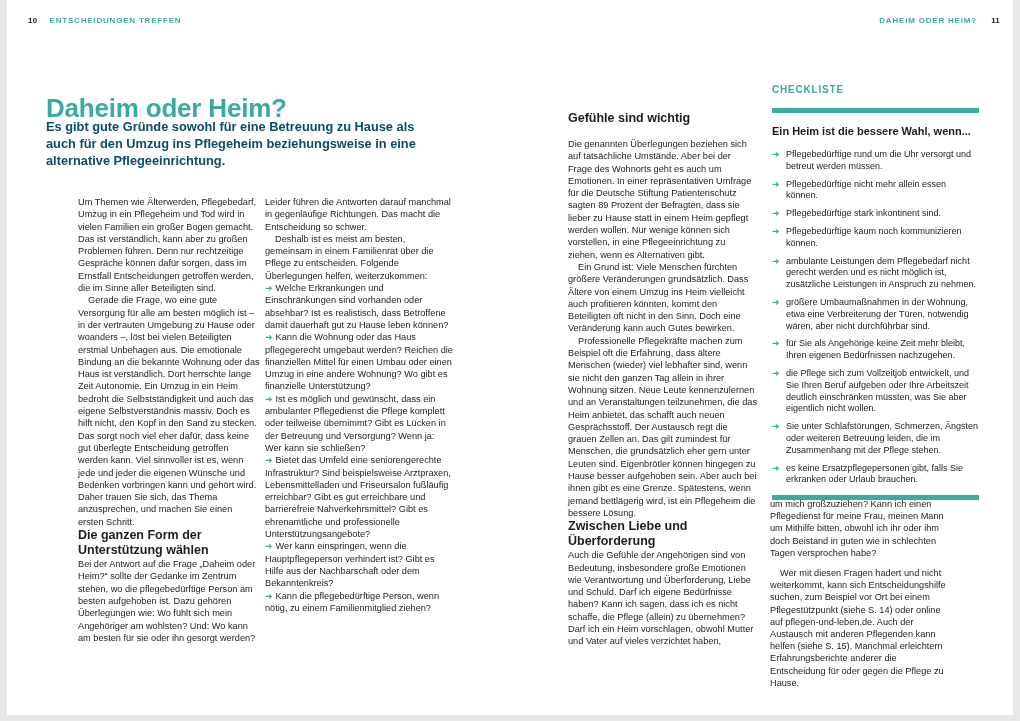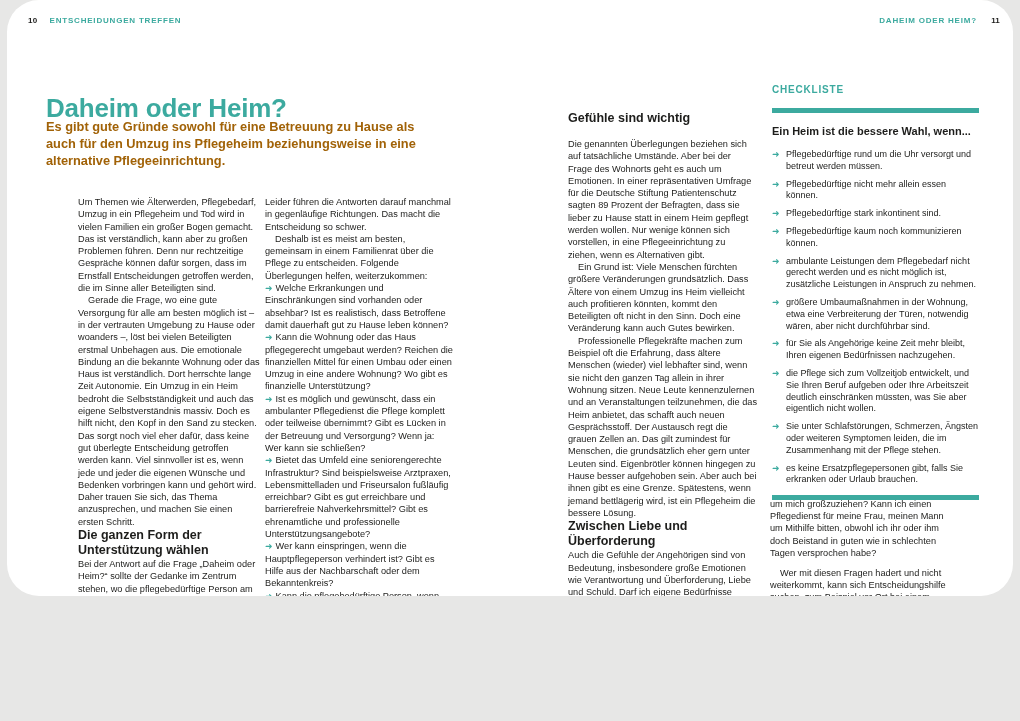--- a/index.html
+++ b/index.html
@@ -4,41 +4,41 @@
 <style>
   html,body { margin:0; padding:0; }
   body {
     width:1020px; height:721px; position:relative;
     background:#e7e7e6; overflow:hidden;
     font-family:"Liberation Sans","DejaVu Sans",sans-serif;
     color:#1d1d1b;
     -webkit-font-smoothing:antialiased;
   }
   .spread {
-    position:absolute; left:7px; top:0; width:1006px; height:596px;
-    background:#ffffff; overflow:hidden;border-radius:32px;
+    position:absolute; left:7px; top:0; width:1006px; height:715px;
+    background:#ffffff; overflow:hidden;
   }
 
   
   .hdr { position:absolute; top:16px; font-size:8px; font-weight:bold; }
   .hdr-left { left:21px; }
   .hdr-right { right:13px; }
   .hdr .pagenum { color:#1d1d1b; letter-spacing:0.2px; }
   .hdr .section { color:#3caa9f; letter-spacing:0.8px; }
   .hdr-left .section { margin-left:10px; }
   .hdr-right .pagenum { margin-left:12px; }
 
   
   .title {
     position:absolute; left:39px; top:76px;
     font-size:26px; font-weight:bold; color:#3caa9f; letter-spacing:-0.2px;
   }
   .intro {
     position:absolute; left:39px; top:118px; width:374px;
-    font-size:12.8px; font-weight:bold; color:#a16207; line-height:17px;
+    font-size:12.8px; font-weight:bold; color:#0c4a6e; line-height:17px;
   }
 
   
   .col {
     position:absolute; font-size:9.2px; line-height:12.3px;
     hyphens:auto; -webkit-hyphens:auto;
   }
   .col p { margin:0; }
   .col p.ind { text-indent:10px; }
   .col1 { left:71px;  top:196px; width:182px; }
@@ -126,21 +126,21 @@
     <div class="cl-title">Ein Heim ist die bessere Wahl, wenn...</div>
     <div class="cl-items">
       <div class="cl-item"><span class="arrow">➜</span><span>Pflegebedürftige rund um die Uhr versorgt und betreut werden müssen.</span></div>
       <div class="cl-item"><span class="arrow">➜</span><span>Pflegebedürftige nicht mehr allein essen können.</span></div>
       <div class="cl-item"><span class="arrow">➜</span><span>Pflegebedürftige stark inkontinent sind.</span></div>
       <div class="cl-item"><span class="arrow">➜</span><span>Pflegebedürftige kaum noch kommunizieren können.</span></div>
       <div class="cl-item"><span class="arrow">➜</span><span>ambulante Leistungen dem Pflegebedarf nicht gerecht werden und es nicht möglich ist, zusätzliche Leistungen in Anspruch zu nehmen.</span></div>
       <div class="cl-item"><span class="arrow">➜</span><span>größere Umbaumaßnahmen in der Wohnung, etwa eine Verbreiterung der Türen, notwendig wären, aber nicht durchführbar sind.</span></div>
       <div class="cl-item"><span class="arrow">➜</span><span>für Sie als Angehörige keine Zeit mehr bleibt, Ihren eigenen Bedürfnissen nachzugehen.</span></div>
       <div class="cl-item"><span class="arrow">➜</span><span>die Pflege sich zum Vollzeitjob entwickelt, und Sie Ihren Beruf aufgeben oder Ihre Arbeitszeit deutlich einschränken müssten, was Sie aber eigentlich nicht wollen.</span></div>
-      <div class="cl-item"><span class="arrow">➜</span><span>Sie unter Schlafstörungen, Schmerzen, Ängsten oder weiteren Symptomen leiden, die im Zusammenhang mit der Pflege stehen.</span></div>
+      <div class="cl-item"><span class="arrow">➜</span><span>Sie unter Schlafstörungen, Schmerzen, Ängsten oder weiteren Betreuung leiden, die im Zusammenhang mit der Pflege stehen.</span></div>
       <div class="cl-item"><span class="arrow">➜</span><span>es keine Ersatzpflegepersonen gibt, falls Sie erkranken oder Urlaub brauchen.</span></div>
     </div>
     <div class="cl-rule bottom"></div>
   </div>
 
   <div class="below">
     <p>um mich großzuziehen? Kann ich einen Pflegedienst für meine Frau, meinen Mann um Mithilfe bitten, obwohl ich ihr oder ihm doch Beistand in guten wie in schlechten Tagen versprochen habe?</p>
     <p class="ind">Wer mit diesen Fragen hadert und nicht weiterkommt, kann sich Entscheidungshilfe suchen, zum Beispiel vor Ort bei einem Pflegestützpunkt (siehe S. 14) oder online auf pflegen-und-leben.de. Auch der Austausch mit anderen Pflegenden kann helfen (siehe S. 15). Manchmal erleichtern Erfahrungsberichte anderer die Entscheidung für oder gegen die Pflege zu Hause.</p>
   </div>
 

